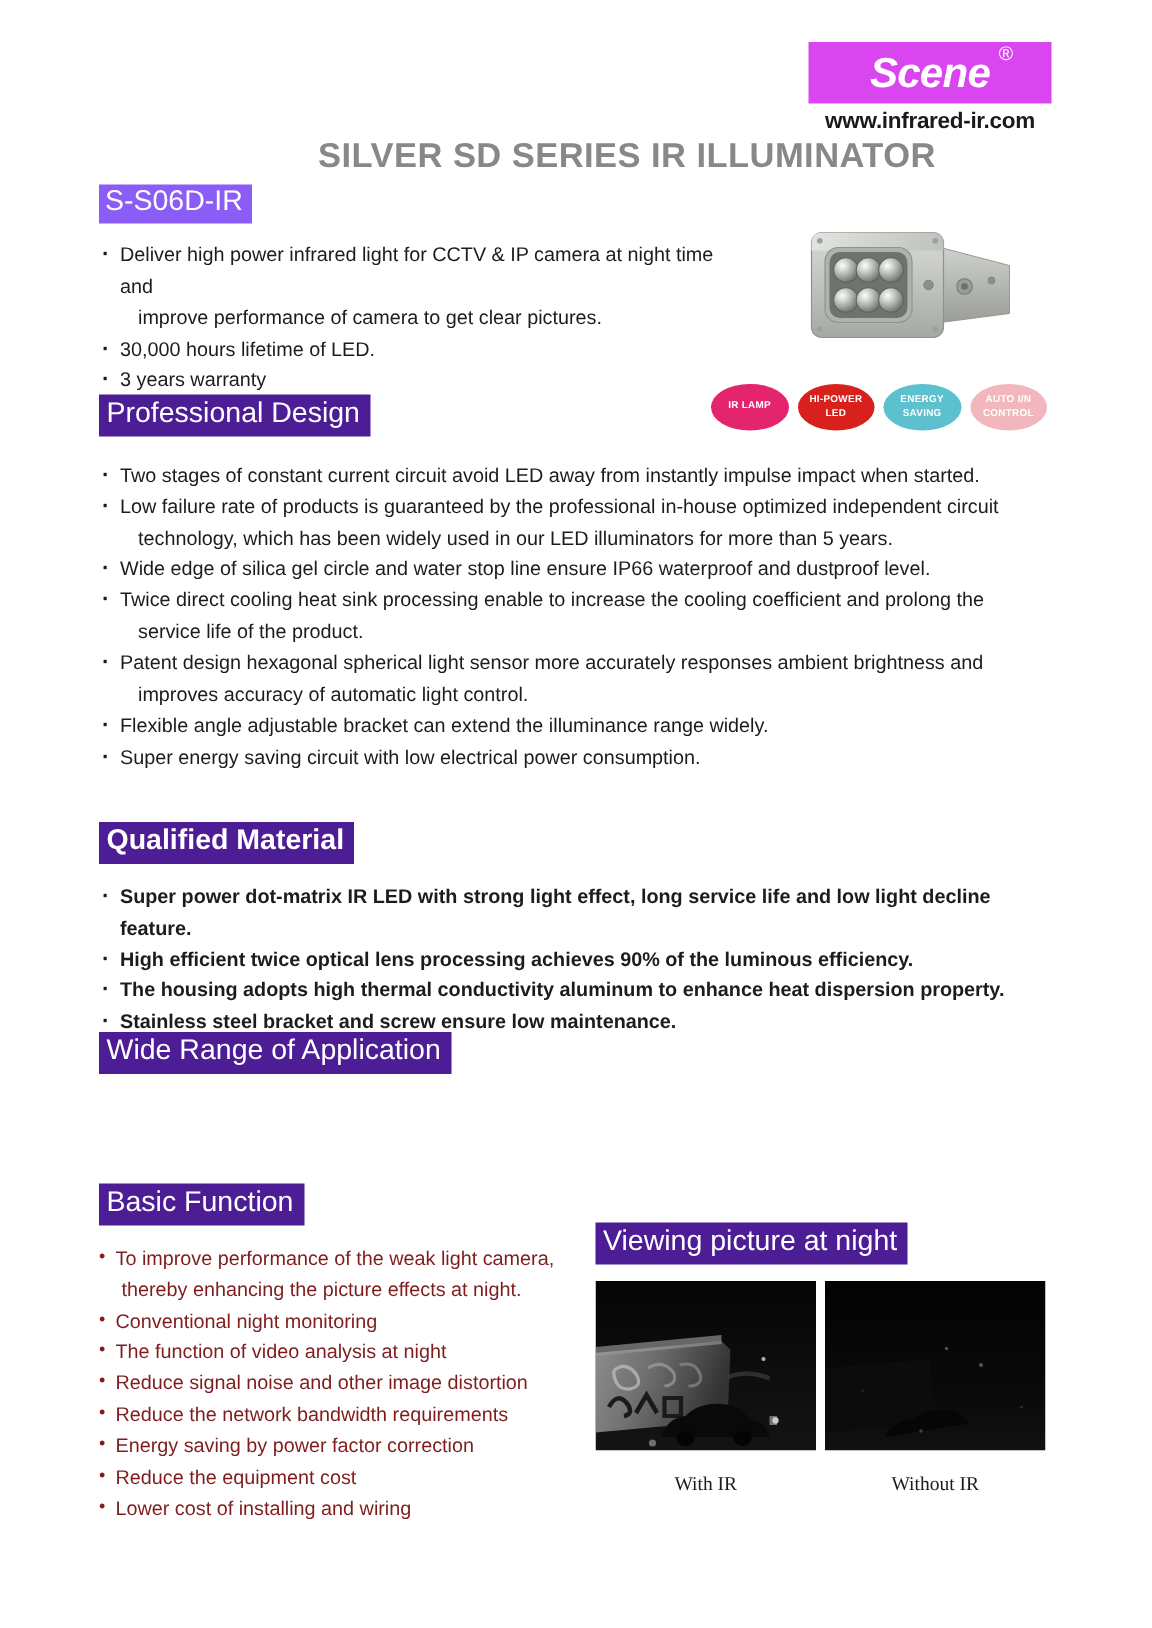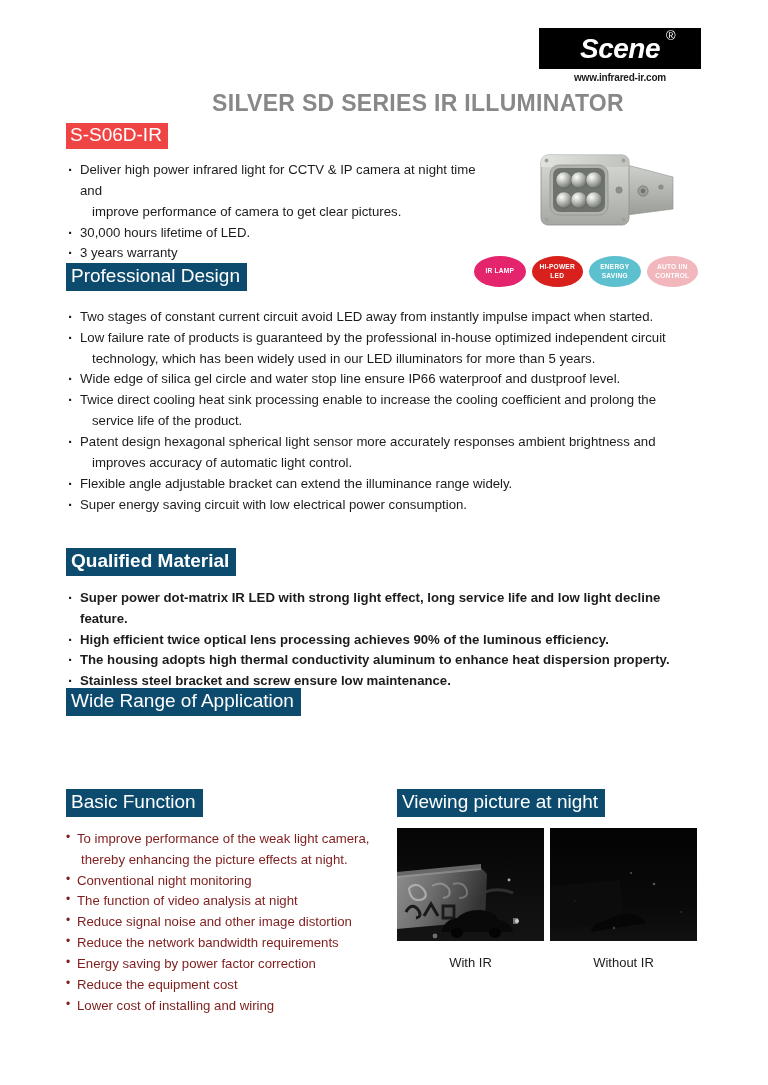--- a/index.html
+++ b/index.html
@@ -22,21 +22,21 @@
   .logo-wrap {
     position: absolute;
     top: 28px;
     left: 539px;
     width: 162px;
     text-align: center;
   }
   .logo-box {
     width: 162px;
     height: 41px;
-    background: #000000;
+    background: #d946ef;
     display: flex;
     align-items: center;
     justify-content: center;
   }
   .logo-text {
     color: #ffffff;
     font-style: italic;
     font-weight: bold;
     font-size: 28px;
     letter-spacing: -0.5px;
@@ -46,21 +46,21 @@
   .logo-reg {
     position: absolute;
     top: -6px;
     right: -15px;
     font-size: 13px;
     font-style: normal;
     font-weight: normal;
   }
   .logo-url {
     margin-top: 3px;
-    font-size: 10px;
+    font-size: 15px;
     font-weight: bold;
     color: #1a1a1a;
     letter-spacing: -0.2px;
   }
 
   
   .main-title {
     position: absolute;
     top: 90px;
     left: 0;
@@ -71,31 +71,31 @@
     font-weight: bold;
     color: #888888;
     letter-spacing: 0.3px;
   }
 
   
   .model-tag {
     position: absolute;
     top: 123px;
     left: 66px;
-    background: #ef4444;
+    background: #8b5cf6;
     color: #ffffff;
     font-size: 19px;
     padding: 1px 6px 3px 4px;
     line-height: 1.15;
   }
 
   
   .sec-head {
     display: inline-block;
-    background: #0c4a6e;
+    background: #4c1d95;
     color: #ffffff;
     font-size: 19px;
     padding: 2px 7px 4px 5px;
     line-height: 1.15;
     white-space: nowrap;
   }
 
   
   .bullets { list-style: none; }
   .bullets li {
@@ -174,25 +174,26 @@
   .sec-pro ul { margin-top: 16px; }
   .sec-qual { position: absolute; top: 548px; left: 66px; width: 640px; font-weight: bold; }
   .sec-qual ul { margin-top: 12px; }
   .sec-app { position: absolute; top: 688px; left: 66px; width: 640px; }
   .sec-app ul { margin-top: 12px; }
 
   
   .sec-basic { position: absolute; top: 789px; left: 66px; width: 330px; }
   .sec-basic ul { margin-top: 12px; }
 
-  .sec-night { position: absolute; top: 789px; left: 397px; width: 305px; }
+  .sec-night { position: absolute; top: 815px; left: 397px; width: 305px; }
   .night-imgs {
     margin-top: 11px;
     display: flex;
     gap: 6px;
+    font-family: Liberation Serif, serif;
   }
   .night-cell { width: 147px; }
   .night-img {
     width: 147px;
     height: 113px;
     display: block;
     border: 0;
   }
   .night-cap {
     margin-top: 14px;

